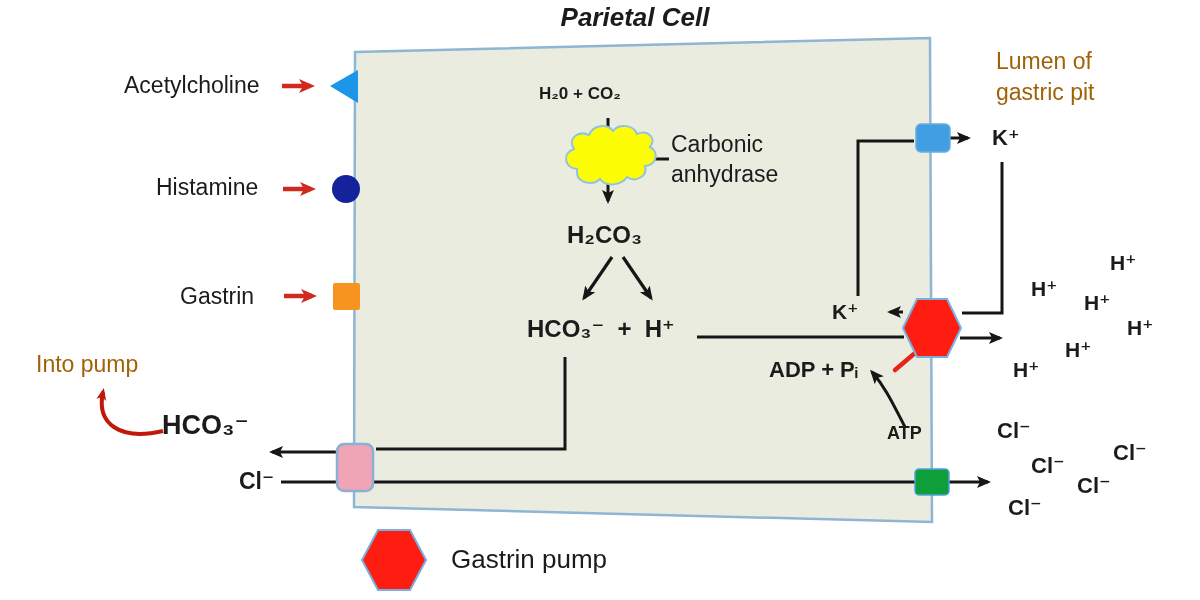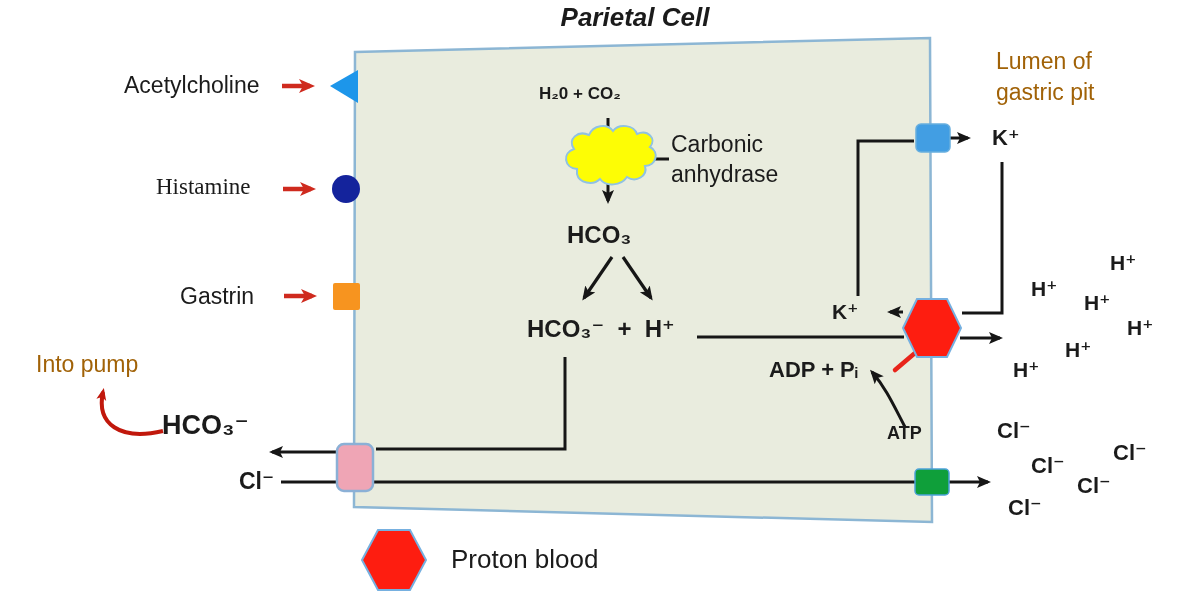--- a/index.html
+++ b/index.html
@@ -79,30 +79,30 @@
     <rect x="915" y="469" width="34" height="26" rx="4" stroke="#4da3d9" stroke-width="1.5" fill="#0f9f3a"></rect>
 
     <polygon points="903,328 917,299 947,299 961,328 947,357 917,357" stroke="#76b0e0" stroke-width="2" fill="#fe1d10"></polygon>
 
     <polygon points="362,560 378,530 410,530 426,560 410,590 378,590" stroke="#76b0e0" stroke-width="2" fill="#fe1d10"></polygon>
   </svg>
 
   <div class="t b i ctr" style="left:500px;top:3px;width:270px;font-size:26px;">Parietal Cell</div>
 
   <div class="t" style="left:124px;top:72px;font-size:23px;">Acetylcholine</div>
-  <div class="t" style="left:156px;top:174px;font-size:23px;font-family:Liberation Serif, serif;">Histamine</div>
+  <div class="t" style="left:156px;top:174px;font-size:23px;">Histamine</div>
   <div class="t" style="left:180px;top:283px;font-size:23px;">Gastrin</div>
   <div class="t gray" style="left:36px;top:351px;font-size:23px;">Into pump</div>
   <div class="t b" style="left:162px;top:410px;font-size:27px;">HCO₃⁻</div>
   <div class="t b" style="left:239px;top:468px;font-size:23px;">Cl⁻</div>
 
   <div class="t b" style="left:539px;top:84px;font-size:17px;">H₂0 + CO₂</div>
   <div class="t" style="left:671px;top:129px;font-size:23px;line-height:30px;">Carbonic
 anhydrase</div>
-  <div class="t b" style="left:567px;top:221px;font-size:24px;">HCO₃</div>
+  <div class="t b" style="left:567px;top:221px;font-size:24px;">H₂CO₃</div>
   <div class="t b ws-pre" style="left:527px;top:315px;font-size:24px;">HCO₃⁻  +  H⁺</div>
   <div class="t b" style="left:832px;top:300px;font-size:21px;">K⁺</div>
   <div class="t b" style="left:769px;top:357px;font-size:22px;">ADP + Pᵢ</div>
   <div class="t b" style="left:887px;top:423px;font-size:18px;">ATP</div>
 
   <div class="t gray" style="left:996px;top:46px;font-size:23px;line-height:31px;">Lumen of
 gastric pit</div>
   <div class="t b" style="left:992px;top:125px;font-size:22px;">K⁺</div>
 
   <div class="t b" style="left:1110px;top:251px;font-size:21px;">H⁺</div>
@@ -111,15 +111,15 @@
   <div class="t b" style="left:1127px;top:316px;font-size:21px;">H⁺</div>
   <div class="t b" style="left:1065px;top:338px;font-size:21px;">H⁺</div>
   <div class="t b" style="left:1013px;top:358px;font-size:21px;">H⁺</div>
 
   <div class="t b" style="left:997px;top:418px;font-size:22px;">Cl⁻</div>
   <div class="t b" style="left:1031px;top:453px;font-size:22px;">Cl⁻</div>
   <div class="t b" style="left:1113px;top:440px;font-size:22px;">Cl⁻</div>
   <div class="t b" style="left:1077px;top:473px;font-size:22px;">Cl⁻</div>
   <div class="t b" style="left:1008px;top:495px;font-size:22px;">Cl⁻</div>
 
-  <div class="t" style="left:451px;top:545px;font-size:26px;">Proton blood</div>
+  <div class="t" style="left:451px;top:545px;font-size:26px;">Gastrin pump</div>
 
 </div>
 
 </body></html>

